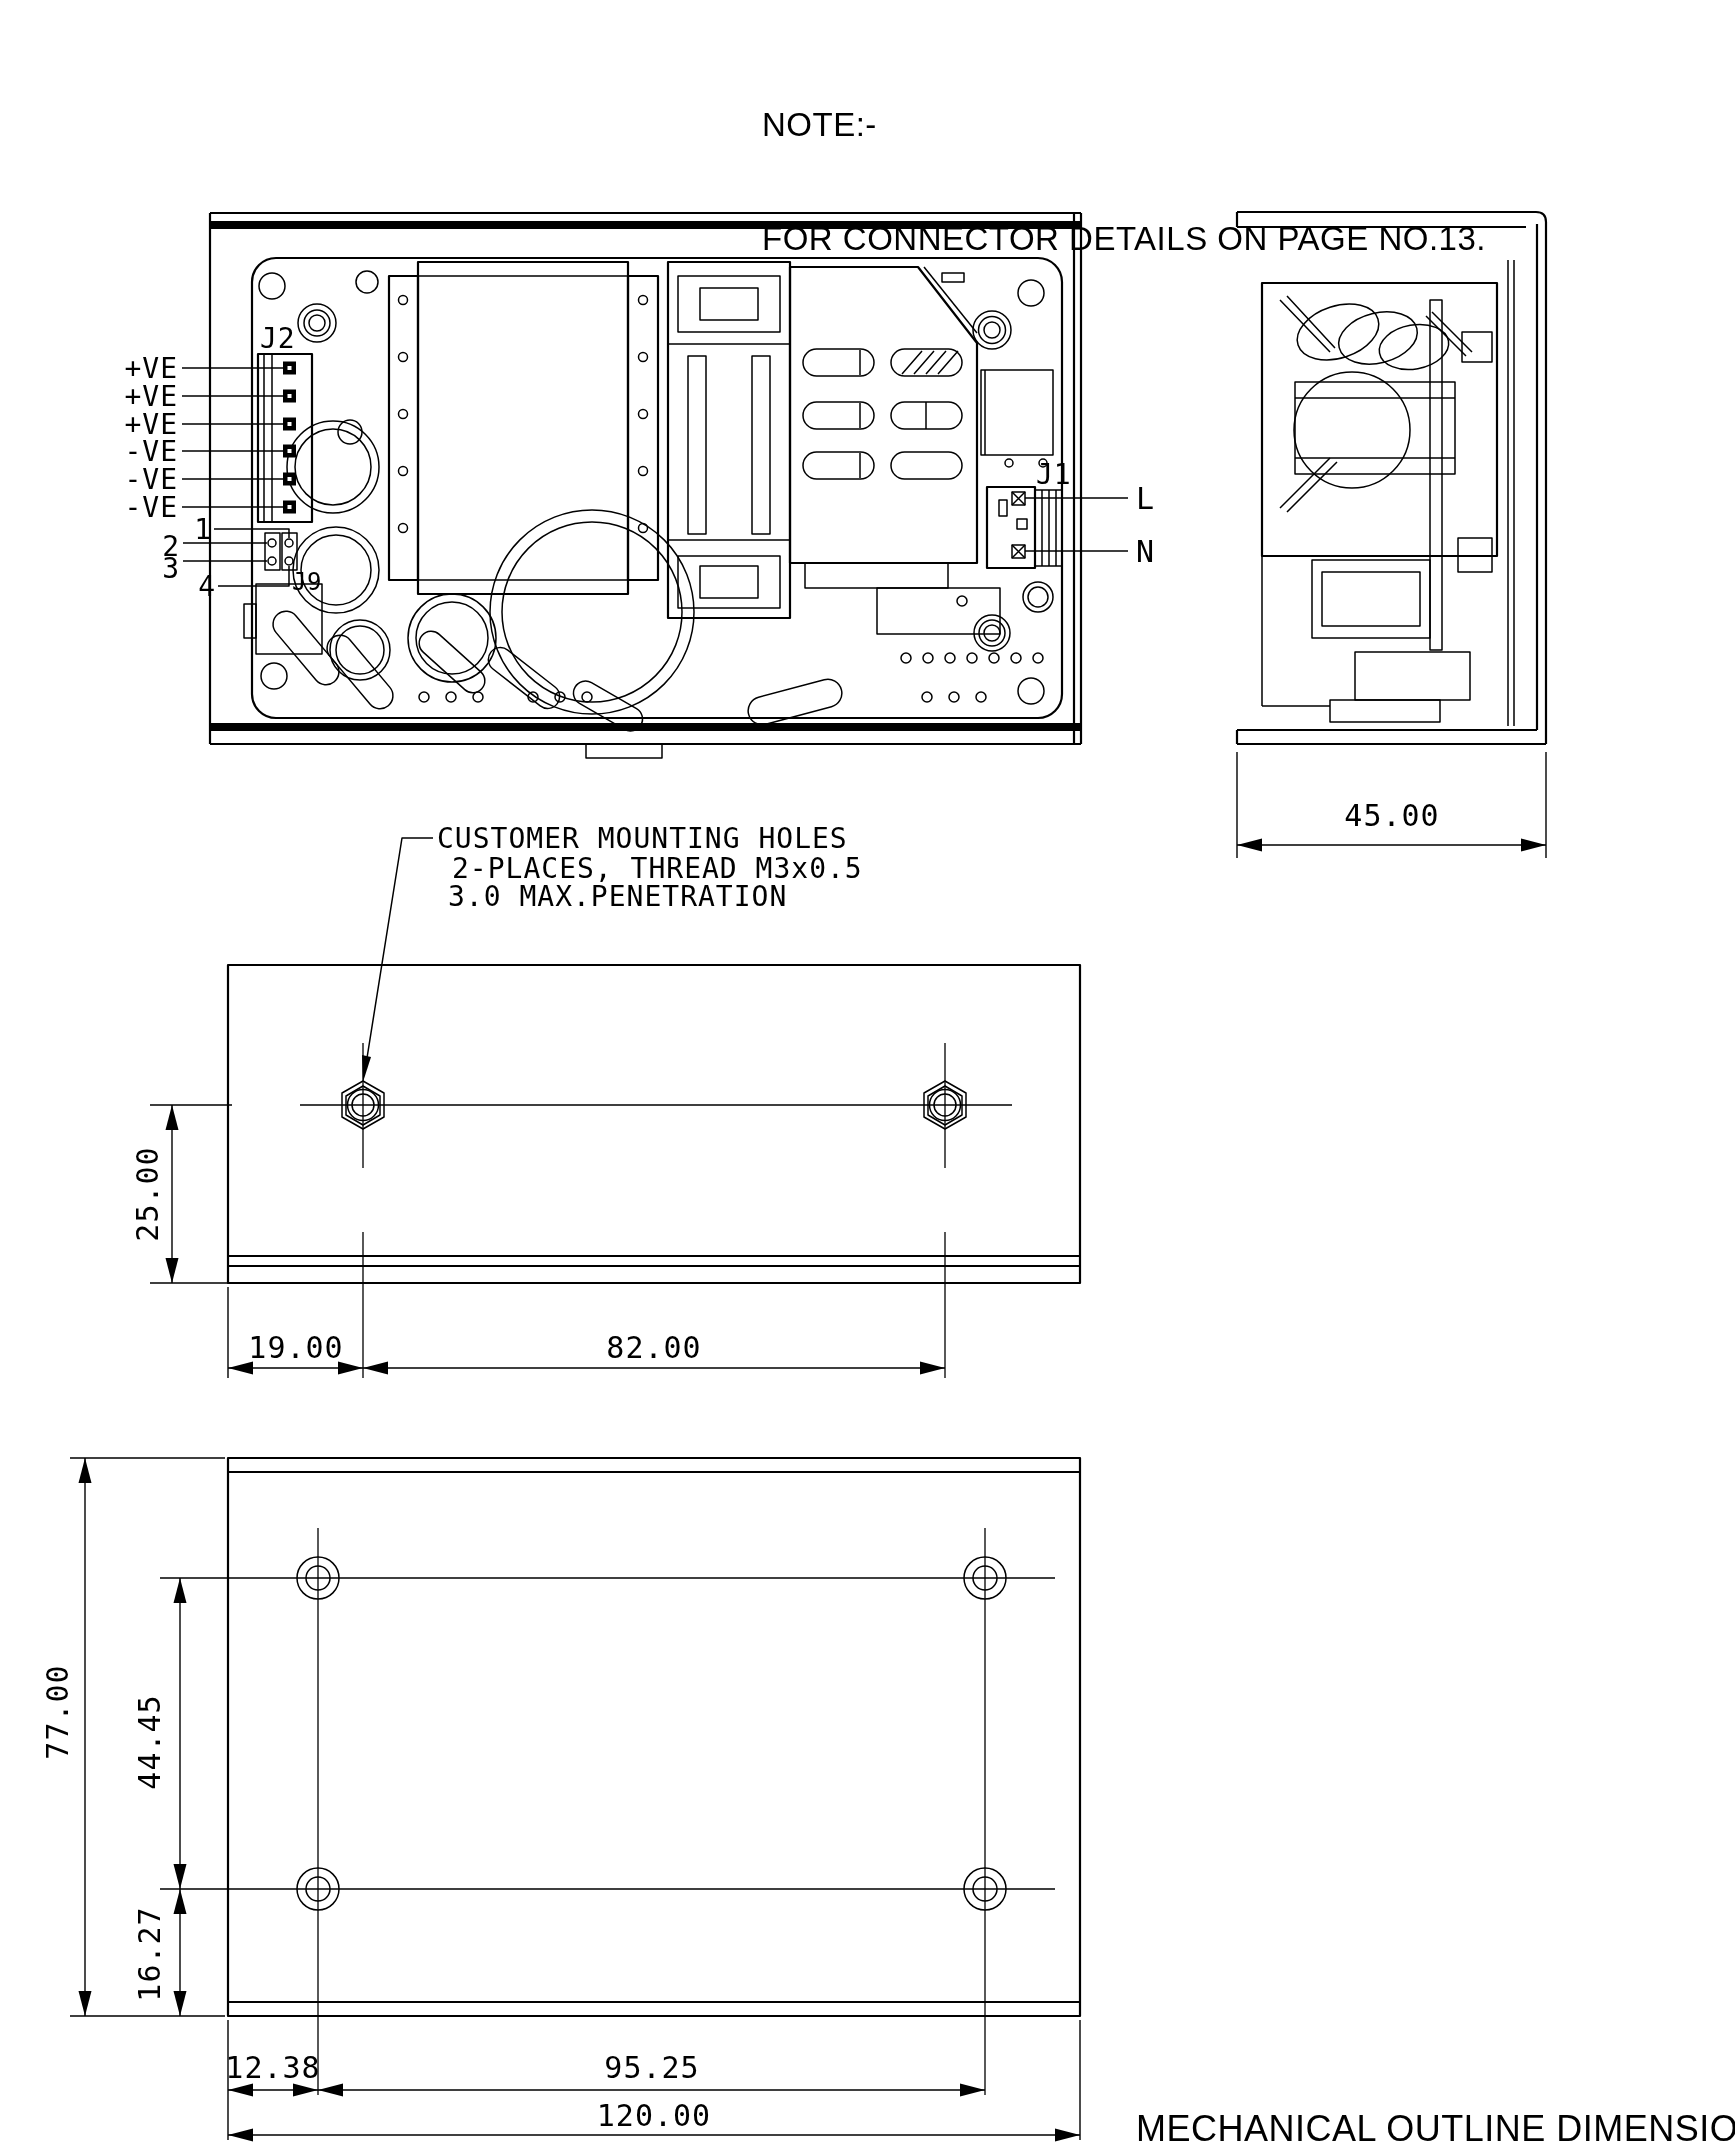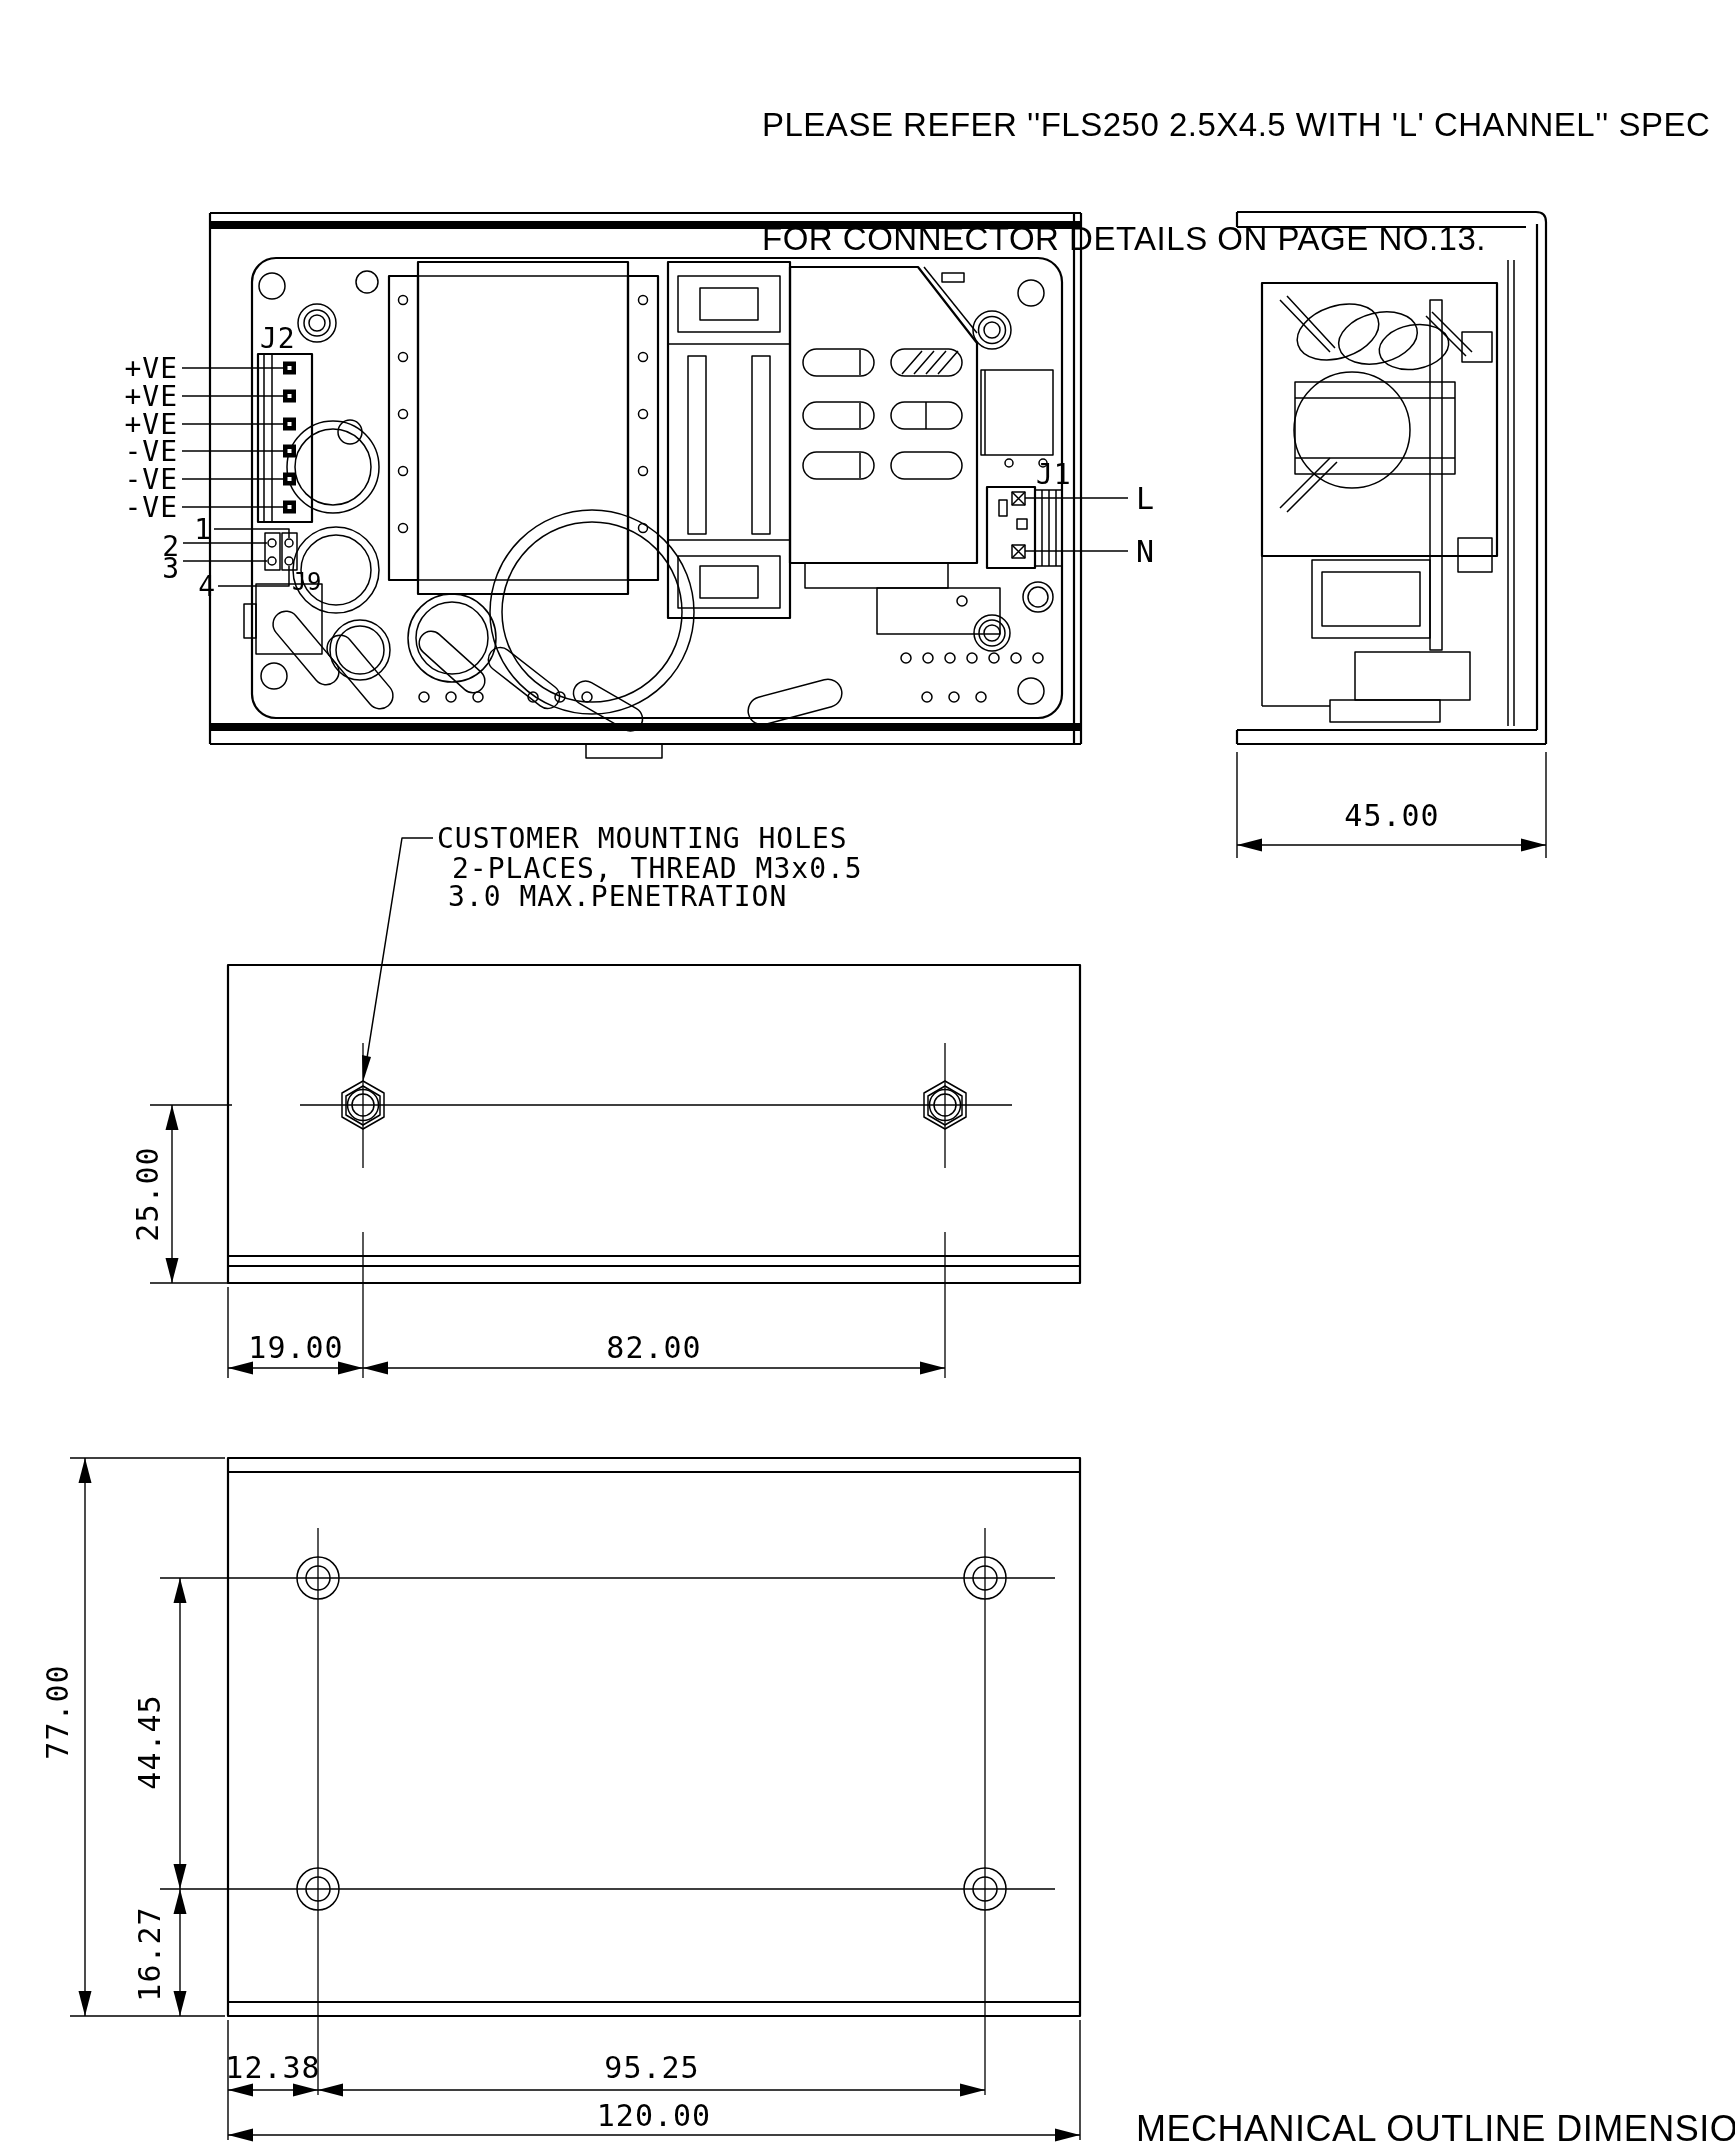--- a/index.html
+++ b/index.html
@@ -18,21 +18,21 @@
   .cad{font-family:"DejaVu Sans Mono", monospace;font-size:28px;fill:#000;letter-spacing:1px;}
   .cad-lg{font-family:"DejaVu Sans Mono", monospace;font-size:30px;fill:#000;letter-spacing:1px;}
   .cad-sm{font-family:"DejaVu Sans Mono", monospace;font-size:24px;fill:#000;letter-spacing:0.5px;}
 </style>
 </head>
 <body>
 
 <div id="canvas">
 
   <div class="note-block">
-    <div>PLEASE REFER ''FLS250 2.5X4.5 WITH 'L' CHANNEL'' SPEC</div>
+    <div>NOTE:-</div>
     <div>FOR CONNECTOR DETAILS ON PAGE NO.13.</div>
   </div>
 
   <div class="footer-block">
     <div>MECHANICAL OUTLINE DIMENSIONS</div>
     
     
   </div>
 
   <svg width="1735" height="2146" viewBox="0 0 1735 2146">

